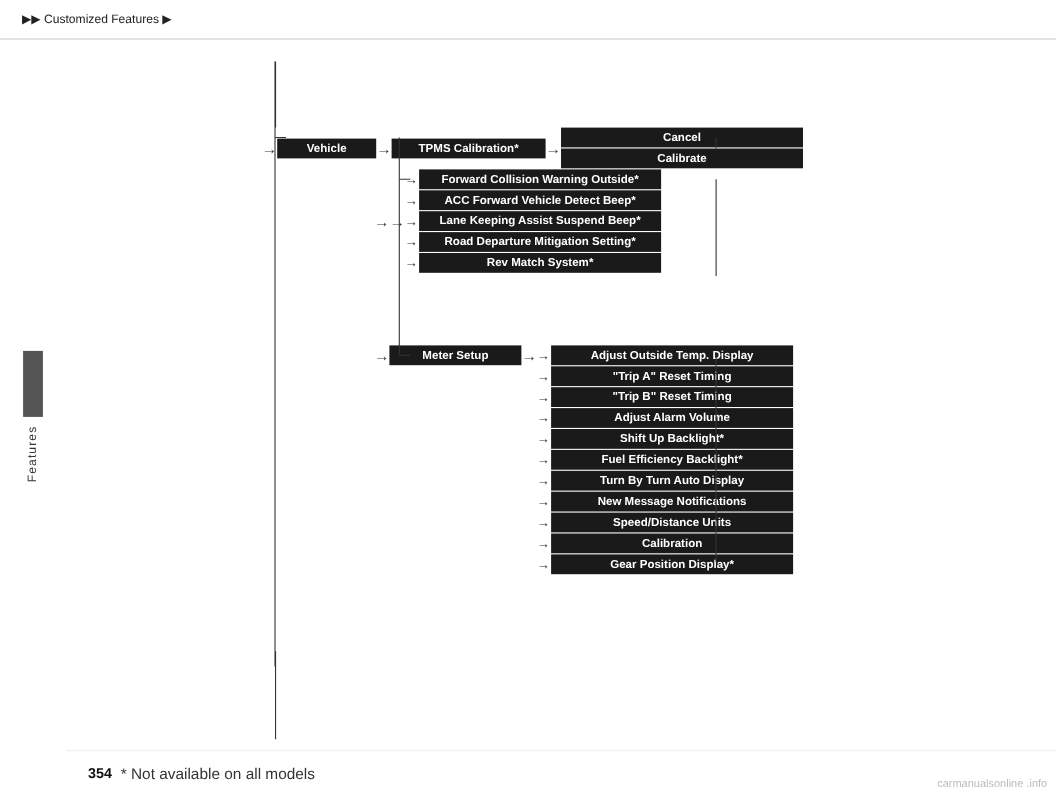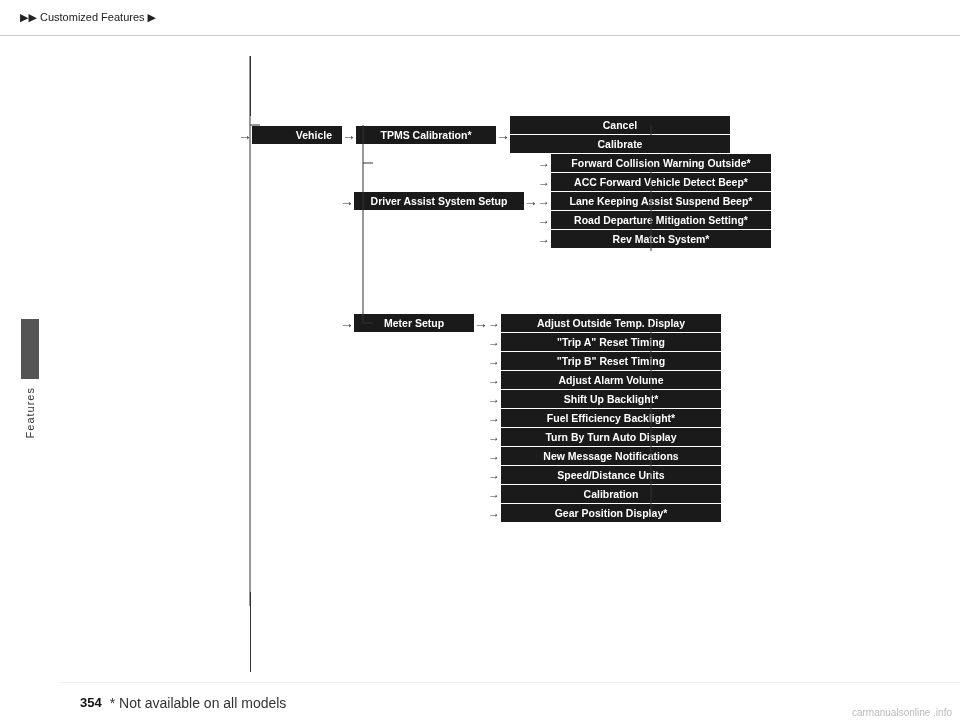--- a/index.html
+++ b/index.html
@@ -141,21 +141,21 @@
   <div class="sidebar-block"></div>
   <span class="sidebar-label">Features</span>
 </div>
 
 <div class="main">
 
   <div style="position:absolute; left:190px; top:20px; width:1px; height:60px; background:#333;"></div>
 
   <div style="position:absolute; top:80px; left:178px; display:flex; align-items:center;">
     <span style="font-size:14px; color:#333; margin-right:0;">→</span>
-    <div class="box box-medium" style="min-width:90px;justify-content:flex-end;">
+    <div class="box box-medium" style="min-width:90px;">
       <span>Vehicle</span>
     </div>
     <span style="font-size:14px; color:#333;">→</span>
 
     <div class="box box-medium">
       <span>TPMS Calibration*</span>
     </div>
     <span style="font-size:14px; color:#333;">→</span>
 
     <div style="display:flex; flex-direction:column; gap:1px;">
@@ -163,23 +163,20 @@
           <span>Cancel</span>
         </div>
       <div class="box box-wide">
           <span>Calibrate</span>
         </div>
     </div>
   </div>
 
   <div style="position:absolute; top:118px; left:280px; display:flex; align-items:center;">
     <span style="font-size:14px; color:#333;">→</span>
-    <div class="box" style="min-width:170px;">
-      <span>Driver Assist System Setup</span>
-    </div>
     <span style="font-size:14px; color:#333;">→</span>
 
     <div style="display:flex; flex-direction:column; gap:1px;">
       <div style="display:flex; align-items:center; gap:0;">
         <span style="font-size:12px; color:#333; margin-right:1px;">→</span>
         <div class="box box-wide">
             <span>Forward Collision Warning Outside*</span>
           </div>
       </div>
       <div style="display:flex; align-items:center; gap:0;">

